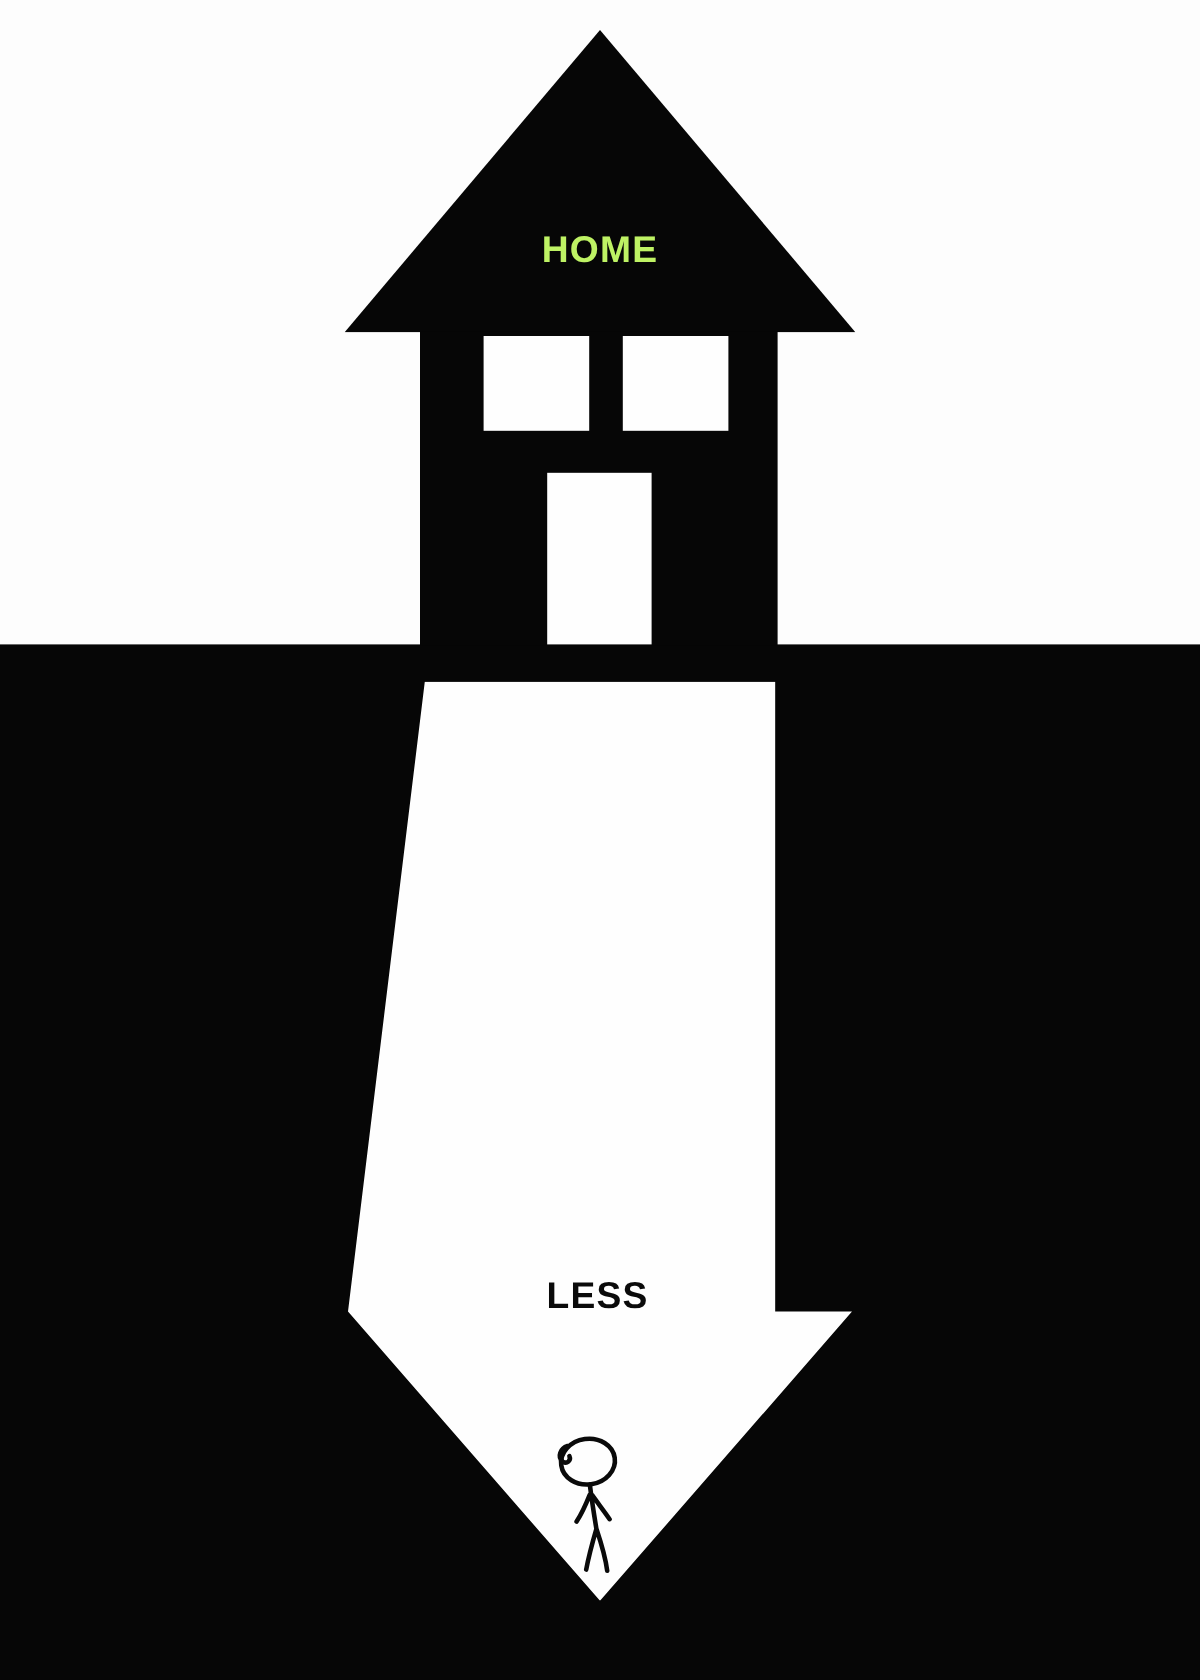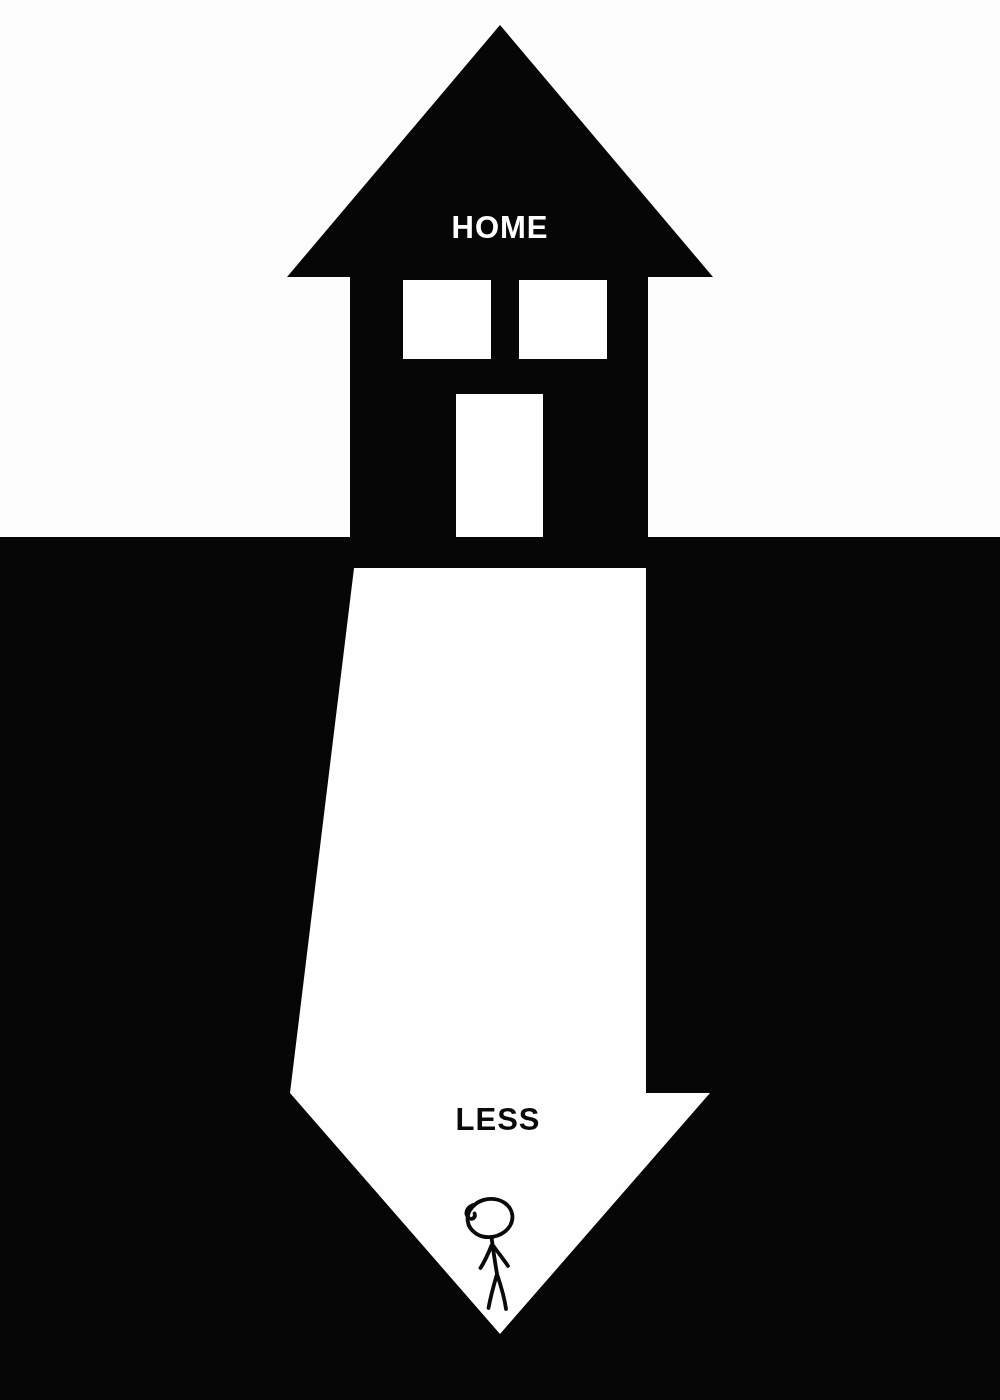--- a/index.html
+++ b/index.html
@@ -67,25 +67,24 @@
     width: 300px;
     text-align: center;
     font-size: 31px;
     font-weight: 700;
     letter-spacing: 1px;
     line-height: 31px;
     user-select: none;
   }
   .word.home {
     left: 350px; top: 192px;
-    color: #ffffff;
-    margin-top: 20px;
+    color: #bef264;
   }
   .word.less {
-    left: 348px; top: 1104px;
+    left: 348px; top: 1064px;
     color: #0a0a0a;
   }
 
   .stick-figure-svg {
     position: absolute;
     left: 455px; top: 1190px;
     width: 70px; height: 130px;
   }
   .stick-figure-svg path, .stick-figure-svg ellipse {
     fill: none;

